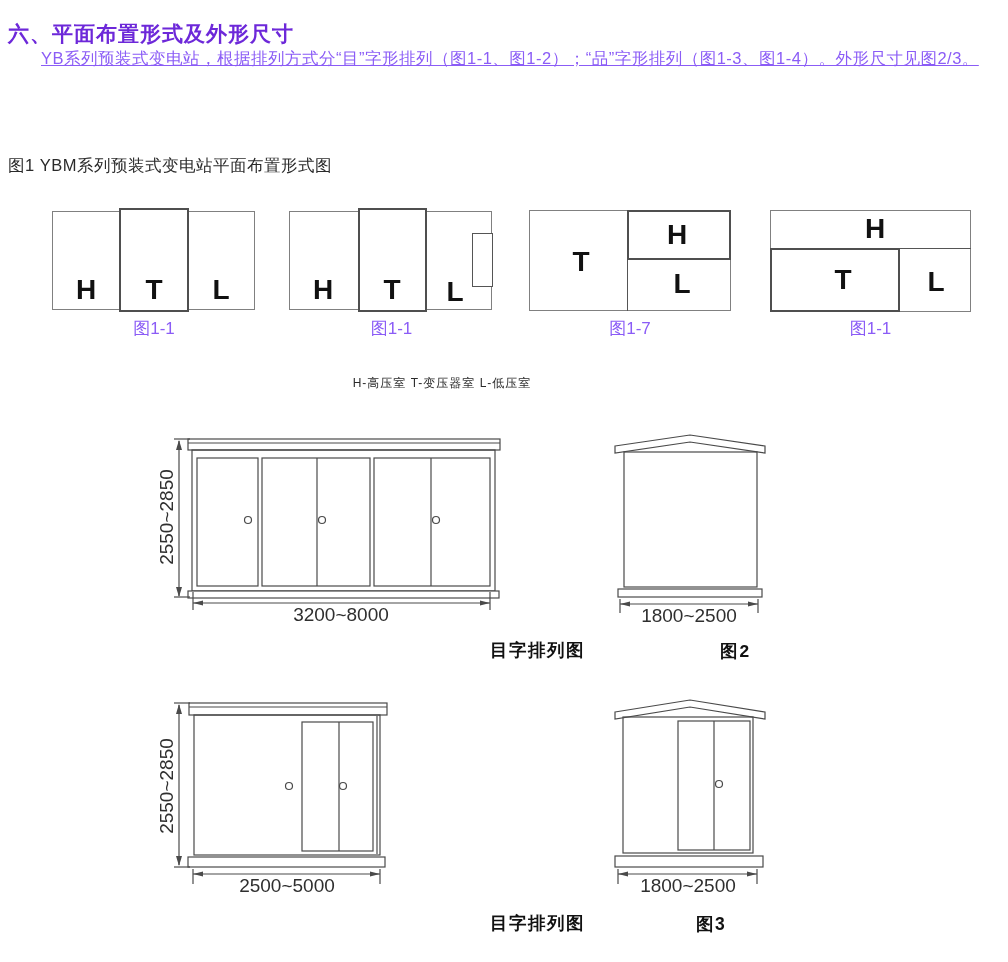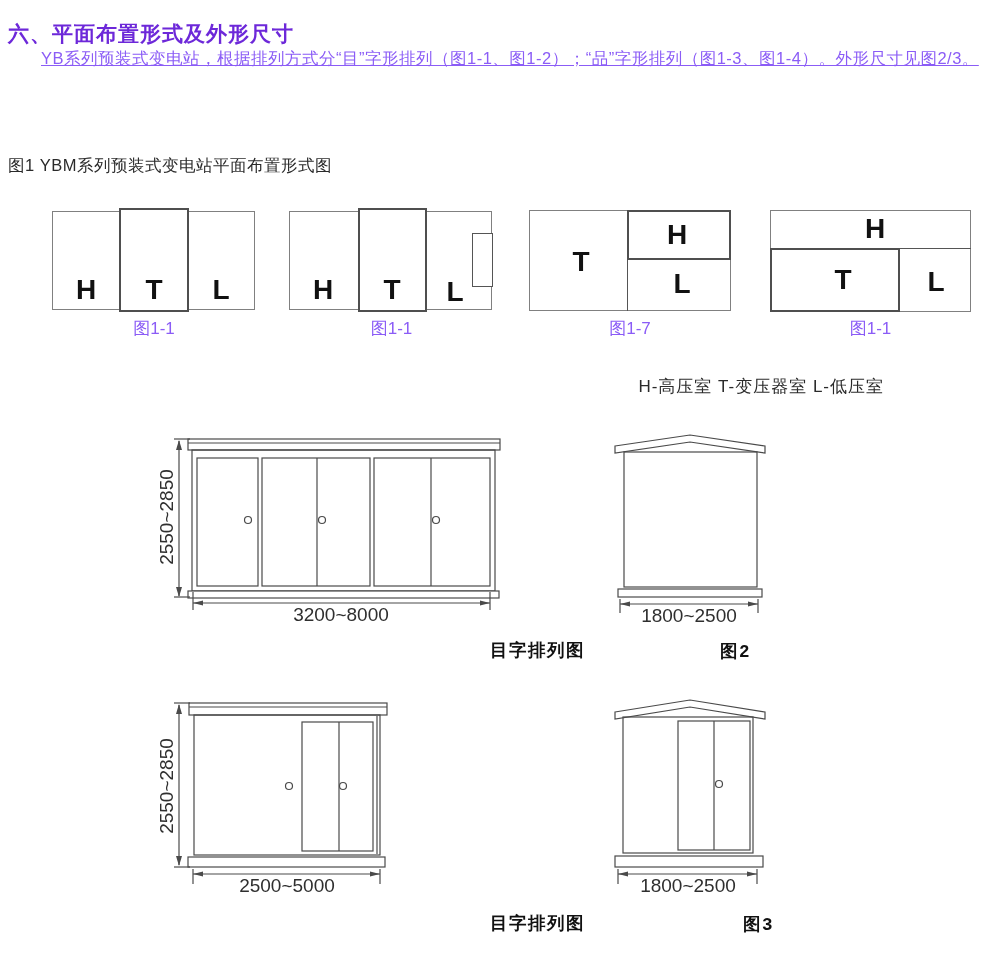--- a/index.html
+++ b/index.html
@@ -12,21 +12,21 @@
   .fig1-caption{left:8px;top:155px;font-size:16.5px;color:#2a2a2a;letter-spacing:0.5px;}
   .plan{position:absolute;}
   .plan .outer{position:absolute;border:1px solid #808080;background:#fff;box-sizing:border-box;}
   .plan .tbox{position:absolute;border:2px solid #4f4f4f;background:#fff;box-sizing:border-box;}
   .plan .thinbox{position:absolute;border:1.5px solid #555;background:#fff;box-sizing:border-box;}
   .plan .vline{position:absolute;border-left:1.5px solid #555;width:0;}
   .plan .hline{position:absolute;border-top:1.5px solid #555;height:0;}
   .room-label{position:absolute;transform:translate(-50%,-50%);font-weight:700;
               font-size:28px;color:#111;line-height:1;}
   .plan-caption{position:absolute;top:317px;text-align:center;font-size:17px;color:#8b5cf6;}
-  .legend-line{left:0;top:375px;width:884px;text-align:right;font-size:17px;
+  .legend-line{left:0;top:375px;width:884px;text-align:center;font-size:12px;
                color:#2a2a2a;letter-spacing:1px;}
   .drawing-caption{position:absolute;font-size:17.5px;font-weight:700;color:#111;letter-spacing:1.5px;margin-left:20px;}
   svg.draw{position:absolute;overflow:visible;}
   svg.draw .ln{stroke:#4a4a4a;stroke-width:1.2;fill:none;}
   svg.draw .fillw{stroke:#4a4a4a;stroke-width:1.2;fill:#ffffff;}
   svg.draw .arr{fill:#4a4a4a;stroke:none;}
   svg.draw text{fill:#2f2f2f;font-family:"Liberation Sans","DejaVu Sans",sans-serif;}
 </style>
 </head>
 <body>
@@ -177,15 +177,15 @@
     <rect class="fillw" x="615" y="856" width="148" height="11"></rect>
     <g>
       <line class="ln" x1="618" y1="869" x2="618" y2="884"></line>
       <line class="ln" x1="757" y1="869" x2="757" y2="884"></line>
       <line class="ln" x1="618" y1="874" x2="757" y2="874"></line>
       <polygon class="arr" points="618,874 628,871.5 628,876.5"></polygon>
       <polygon class="arr" points="757,874 747,871.5 747,876.5"></polygon>
       <text x="688" y="892" font-size="19" text-anchor="middle">1800~2500</text>
     </g>
   </svg>
-  <div class="drawing-caption" style="left:723px;top:912px;font-family:Liberation Mono, monospace;">图3</div>
+  <div class="drawing-caption" style="left:676px;top:912px;">图3</div>
 
 </div>
 
 </body></html>

